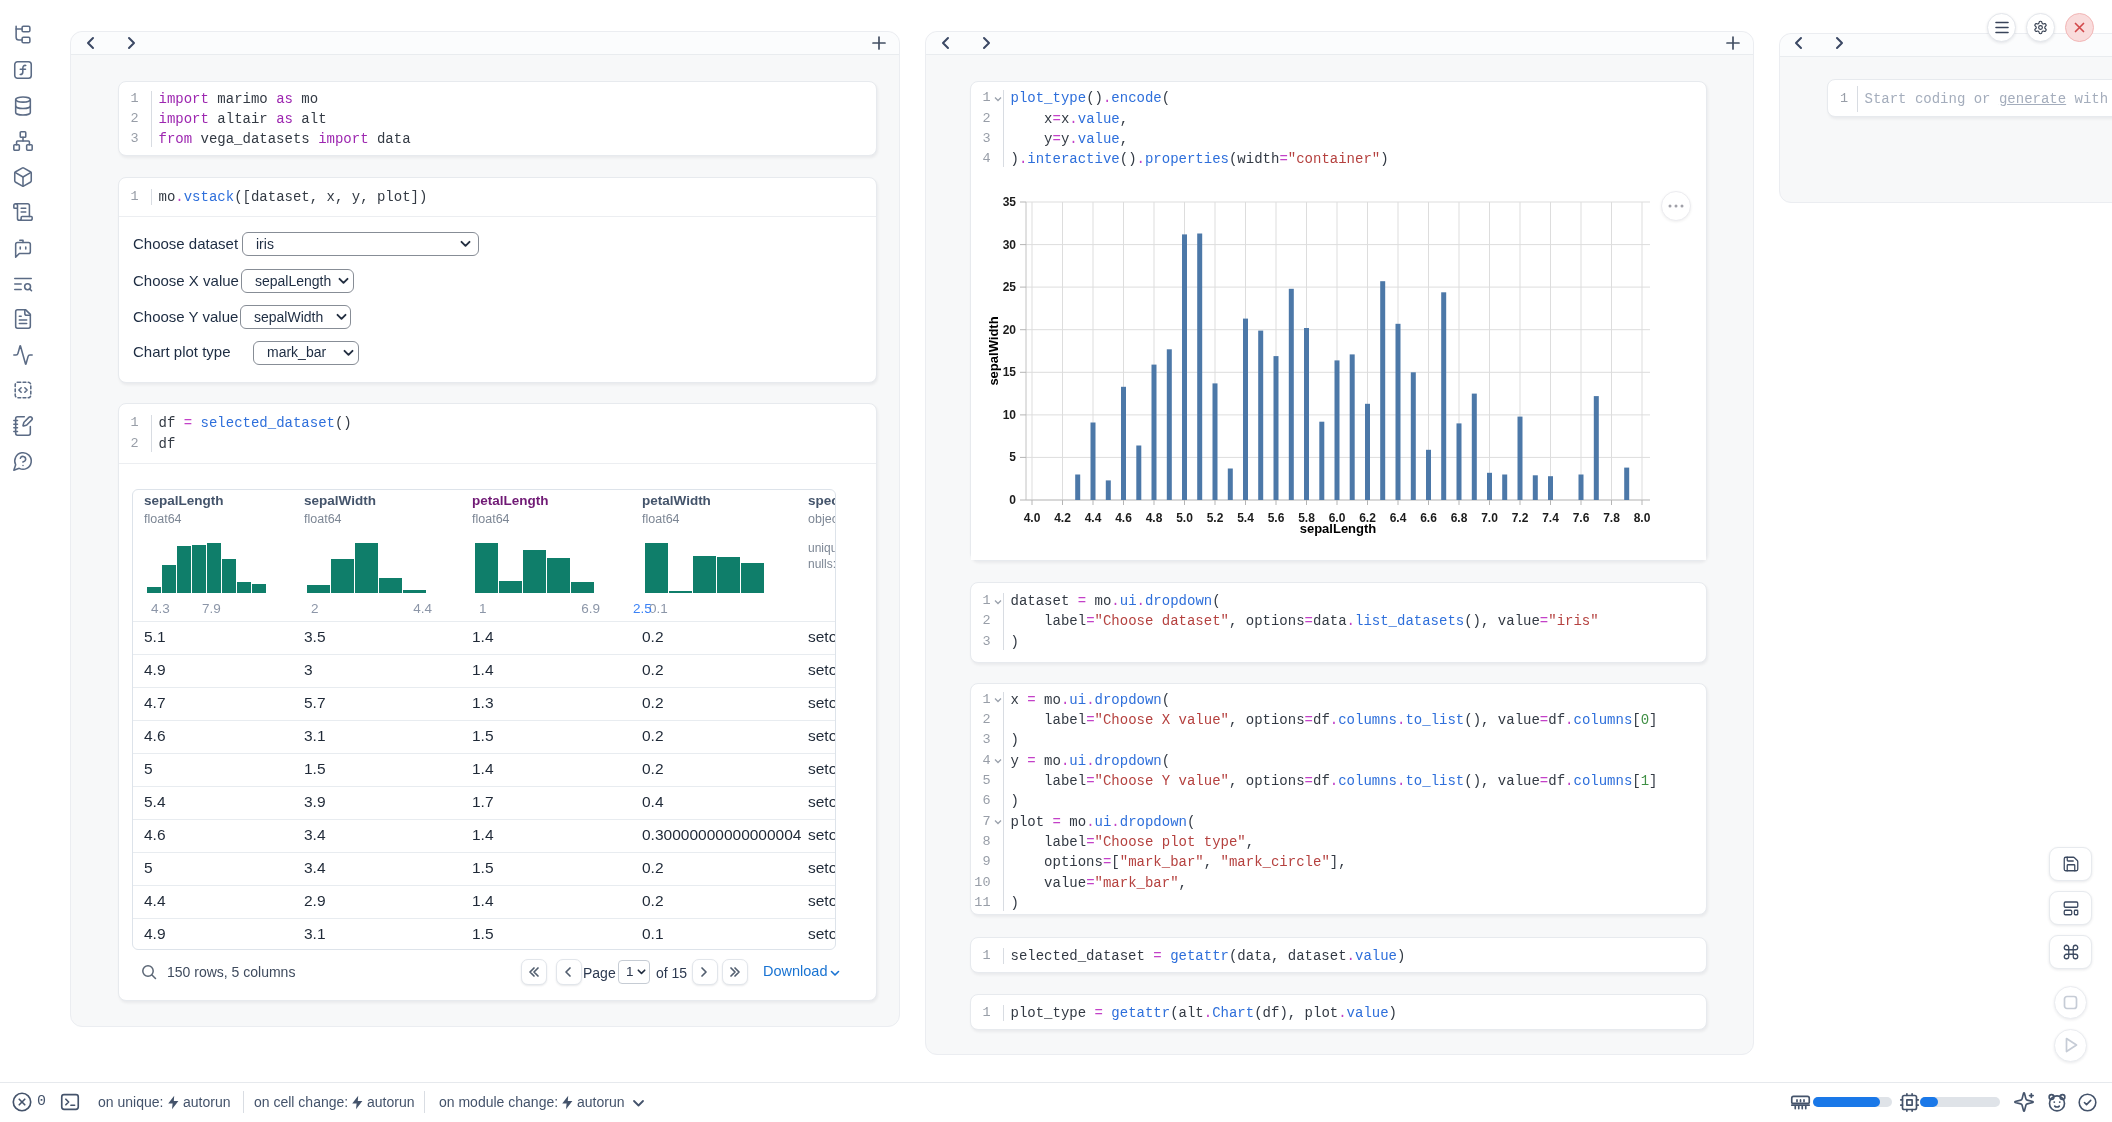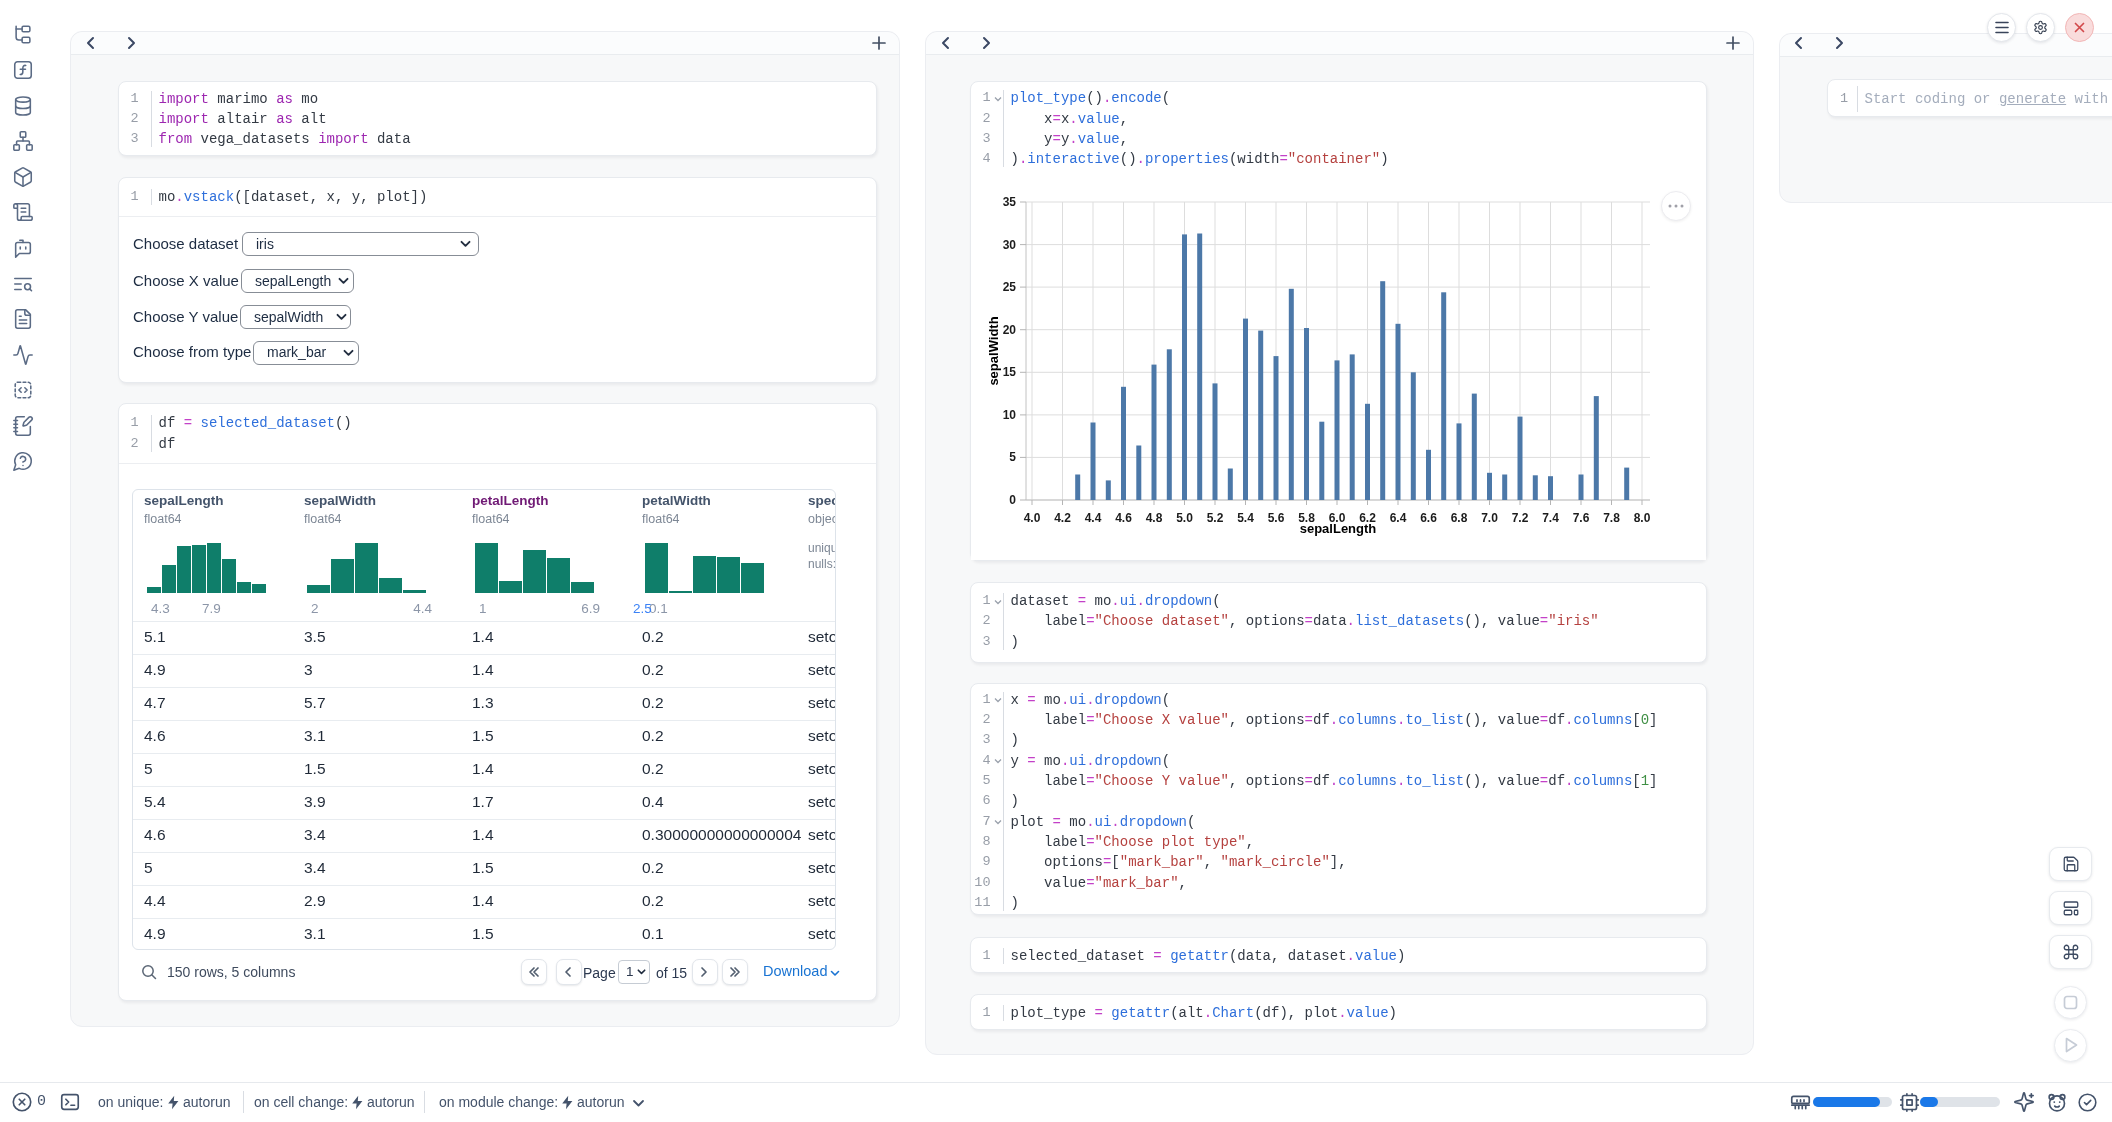--- a/index.html
+++ b/index.html
@@ -150,21 +150,21 @@
 <div class="cl" style="top:9.4px;left:39.5px">df <span class="o">=</span> <span class="a">selected_dataset</span>()</div>
 <div class="gnum" style="top:29.7px;width:19.5px">2</div>
 <div class="cl" style="top:29.7px;left:39.5px">df</div>
 <div class="gsep" style="left:32px;top:11.4px;height:36.6px"></div>
 <div class="divider" style="top:59px"></div>
 
 </div>
 <div class="uilabel" style="left:133px;top:234.5px">Choose dataset</div>
 <div class="uilabel" style="left:133px;top:271.5px">Choose X value</div>
 <div class="uilabel" style="left:133px;top:307.5px">Choose Y value</div>
-<div class="uilabel" style="left:133px;top:343px">Choose from type</div>
+<div class="uilabel" style="left:133px;top:343px">Chart plot type</div>
 <div class="sel" style="left:242px;top:232px;width:237px;height:24px"></div>
 <div class="seltext" style="left:256px;top:235.5px">iris</div>
 <svg class="abs" style="left:459.5px;top:240px" width="11" height="8" viewBox="0 0 11 8">
     <path d="M1.5 1.8 L5.5 5.8 L9.5 1.8" stroke="#222e40" stroke-width="1.9" fill="none" stroke-linecap="round" stroke-linejoin="round"></path>
   </svg>
 <div class="sel" style="left:241px;top:269px;width:113px;height:24px"></div>
 <div class="seltext" style="left:255px;top:272.5px">sepalLength</div>
 <svg class="abs" style="left:338px;top:277px" width="11" height="8" viewBox="0 0 11 8">
     <path d="M1.5 1.8 L5.5 5.8 L9.5 1.8" stroke="#222e40" stroke-width="1.9" fill="none" stroke-linecap="round" stroke-linejoin="round"></path>
   </svg>

